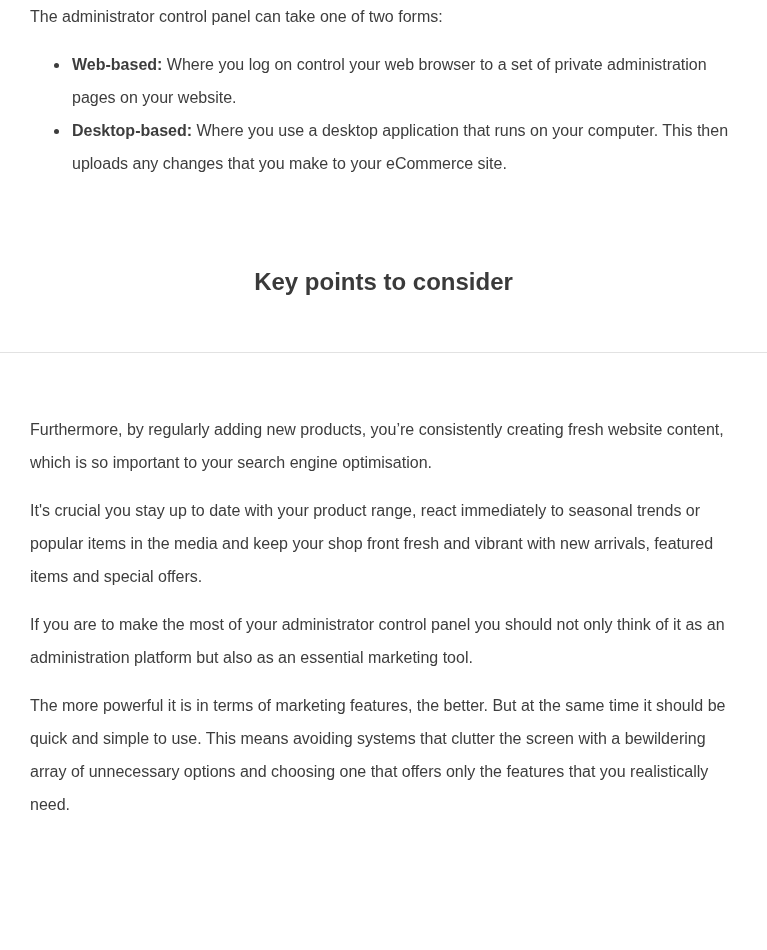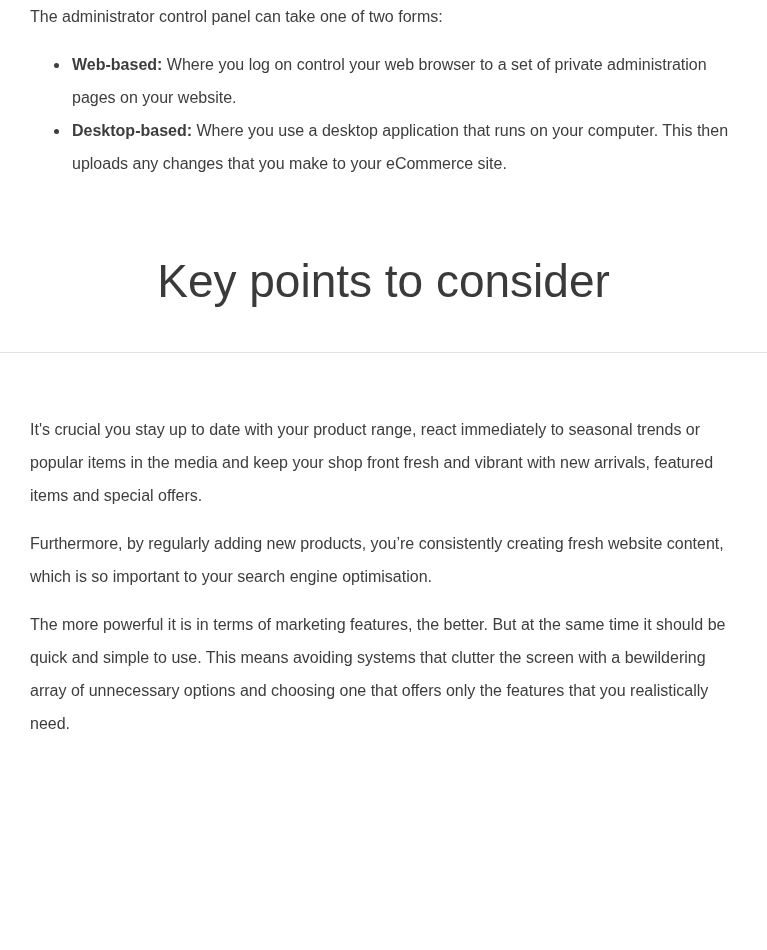--- a/index.html
+++ b/index.html
@@ -29,23 +29,23 @@
     padding-left: 40px;
     list-style: disc outside;
   }
   ul.types-list li {
     margin: 0;
     padding-left: 2px;
   }
   .section-heading {
     margin-top: 78px;
     margin-bottom: 47px;
-    font-size: 46px;
+    font-size: 24px;
     line-height: 47px;
-    font-weight: 400;
+    font-weight: 700;
     color: #3a3a3a;
     text-align: center;
   }
   .divider {
     border: none;
     border-top: 1px solid #e2e2e2;
     height: 0;
     width: 767px;
     margin: 0;
   }
@@ -76,18 +76,19 @@
         <span>Where you use a desktop application that runs on your computer. This then uploads any changes that you make to your eCommerce site.</span>
       </li>
     </ul>
 
     <h2 class="section-heading">Key points to consider</h2>
   </div>
 
   <hr class="divider">
 
   <div class="content bottom-section">
+    <p>Furthermore, by regularly adding new products, you’re consistently creating fresh website content, which is so important to your search engine optimisation.</p>
     <p>It's crucial you stay up to date with your product range, react immediately to seasonal trends or popular items in the media and keep your shop front fresh and vibrant with new arrivals, featured items and special offers.</p>
-    <p>Furthermore, by regularly adding new products, you’re consistently creating fresh website content, which is so important to your search engine optimisation.</p>
+    <p>If you are to make the most of your administrator control panel you should not only think of it as an administration platform but also as an essential marketing tool.</p>
     <p>The more powerful it is in terms of marketing features, the better. But at the same time it should be quick and simple to use. This means avoiding systems that clutter the screen with a bewildering array of unnecessary options and choosing one that offers only the features that you realistically need.</p>
   </div>
 
 </div>
 
 </body></html>

